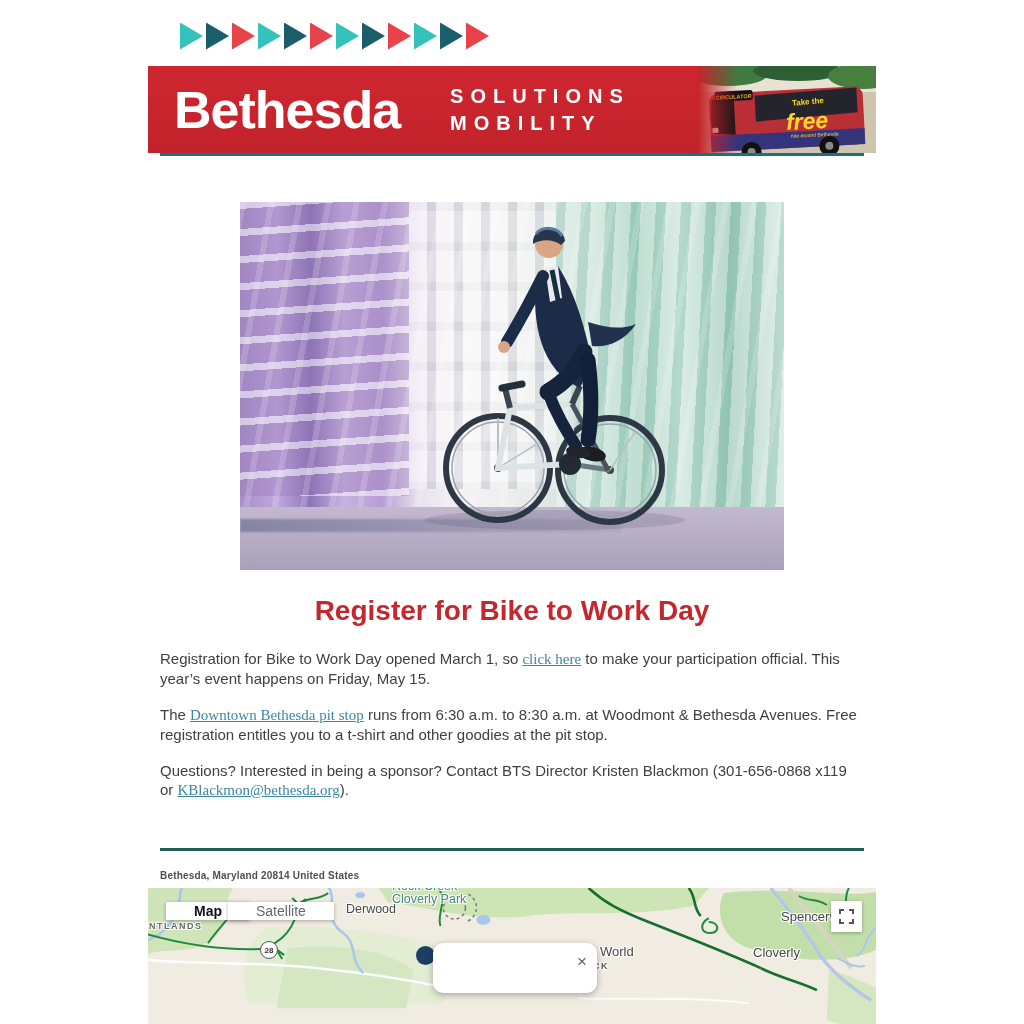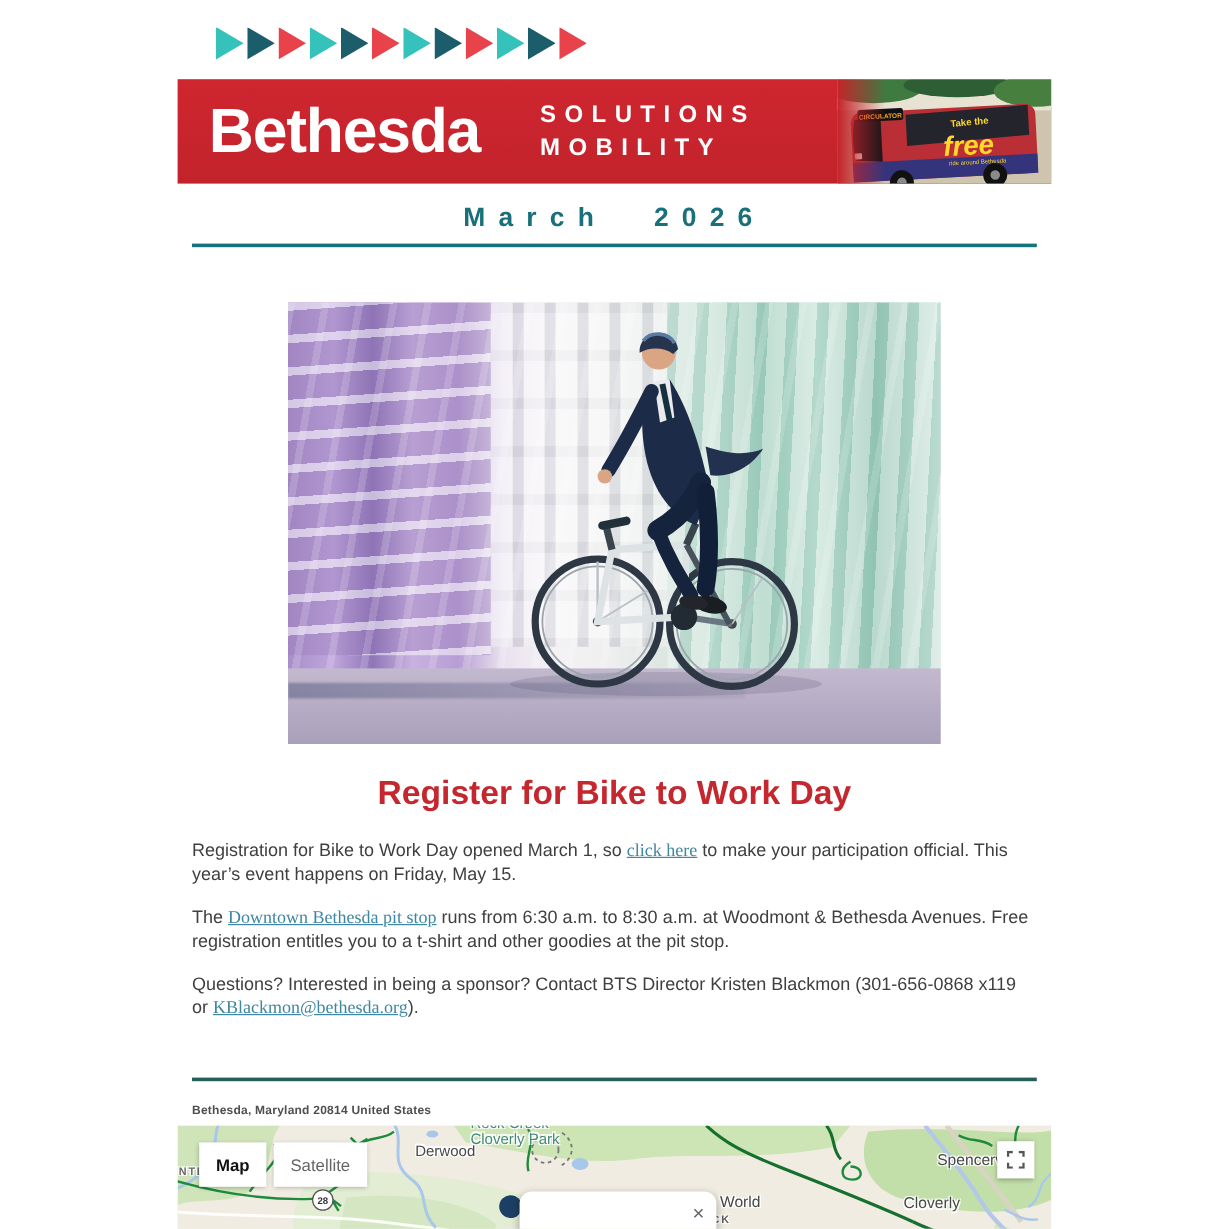--- a/index.html
+++ b/index.html
@@ -52,22 +52,22 @@
   
   .address{padding:19px 12px 7px 12px;color:#4f4f4f;font-weight:bold;font-size:10px;letter-spacing:.2px;}
 
   
   .map{position:relative;height:175px;margin:0;overflow:hidden;background:#f0ece1;}
   .map svg.base{position:absolute;inset:0;}
   .maplabel{position:absolute;color:#474747;font-size:13px;white-space:nowrap;
      text-shadow:1px 1px 0 #fff,-1px 1px 0 #fff,1px -1px 0 #fff,-1px -1px 0 #fff;}
   .maplabel.small{font-size:9px;font-weight:bold;color:#6a6a6a;letter-spacing:1.5px;margin-top:32px;}
   .maplabel.park{color:#458a78;line-height:13px;font-size:12.5px;}
-  .mapbtn{position:absolute;top:14px;height:37px;background:#fff;border:0;font-family:"Liberation Sans",sans-serif;
-     font-size:14px;box-shadow:0 1px 4px rgba(0,0,0,.3);cursor:pointer;padding:0 14px;}
+  .mapbtn{position:absolute;top:14px;height:18px;background:#fff;border:0;font-family:"Liberation Sans",sans-serif;
+     font-size:14px;box-shadow:0 1px 4px rgba(0,0,0,.3);cursor:pointer;padding:0 28px;}
   .mapbtn.active{font-weight:bold;color:#111;}
   .mapbtn.inactive{color:#666;}
   .fsbtn{position:absolute;top:13px;left:683px;width:31px;height:31px;background:#fff;border:0;
      box-shadow:0 1px 4px rgba(0,0,0,.3);cursor:pointer;color:#555;display:flex;align-items:center;justify-content:center;}
   .marker{position:absolute;left:268px;top:58px;width:19px;height:19px;border-radius:50%;background:#1d3f66;}
   .popup{position:absolute;left:285px;top:55px;width:164px;height:50px;background:#fff;border-radius:10px;
      box-shadow:0 2px 7px rgba(0,0,0,.3);}
   .popup .close{position:absolute;right:10px;top:10px;color:#5f6368;font-size:17px;line-height:17px;cursor:pointer;}
   .shield{position:absolute;left:112px;top:53px;width:16px;height:16px;border-radius:50%;background:#fff;
      border:1.5px solid #555;color:#333;font-size:8px;font-weight:bold;display:flex;align-items:center;justify-content:center;
@@ -128,21 +128,20 @@
         <defs>
           <linearGradient id="busFade" x1="0" y1="0" x2="1" y2="0">
             <stop offset="0" stop-color="#c5242b" stop-opacity="1"></stop>
             <stop offset="1" stop-color="#c5242b" stop-opacity="0"></stop>
           </linearGradient>
         </defs>
       </svg>
     </div>
   </div>
 
-  <div class="issue-title">March 2026</div>
   <hr class="hr-teal">
 
   <div class="photo">
     <div class="slats"></div>
     <div class="midwin"></div>
     <div class="glass"></div>
     <div class="streaks"></div>
     <div class="ground"></div>
     <svg viewBox="0 0 544 368">
       <ellipse cx="315" cy="318" rx="130" ry="10" fill="rgba(70,70,100,0.18)"></ellipse>

